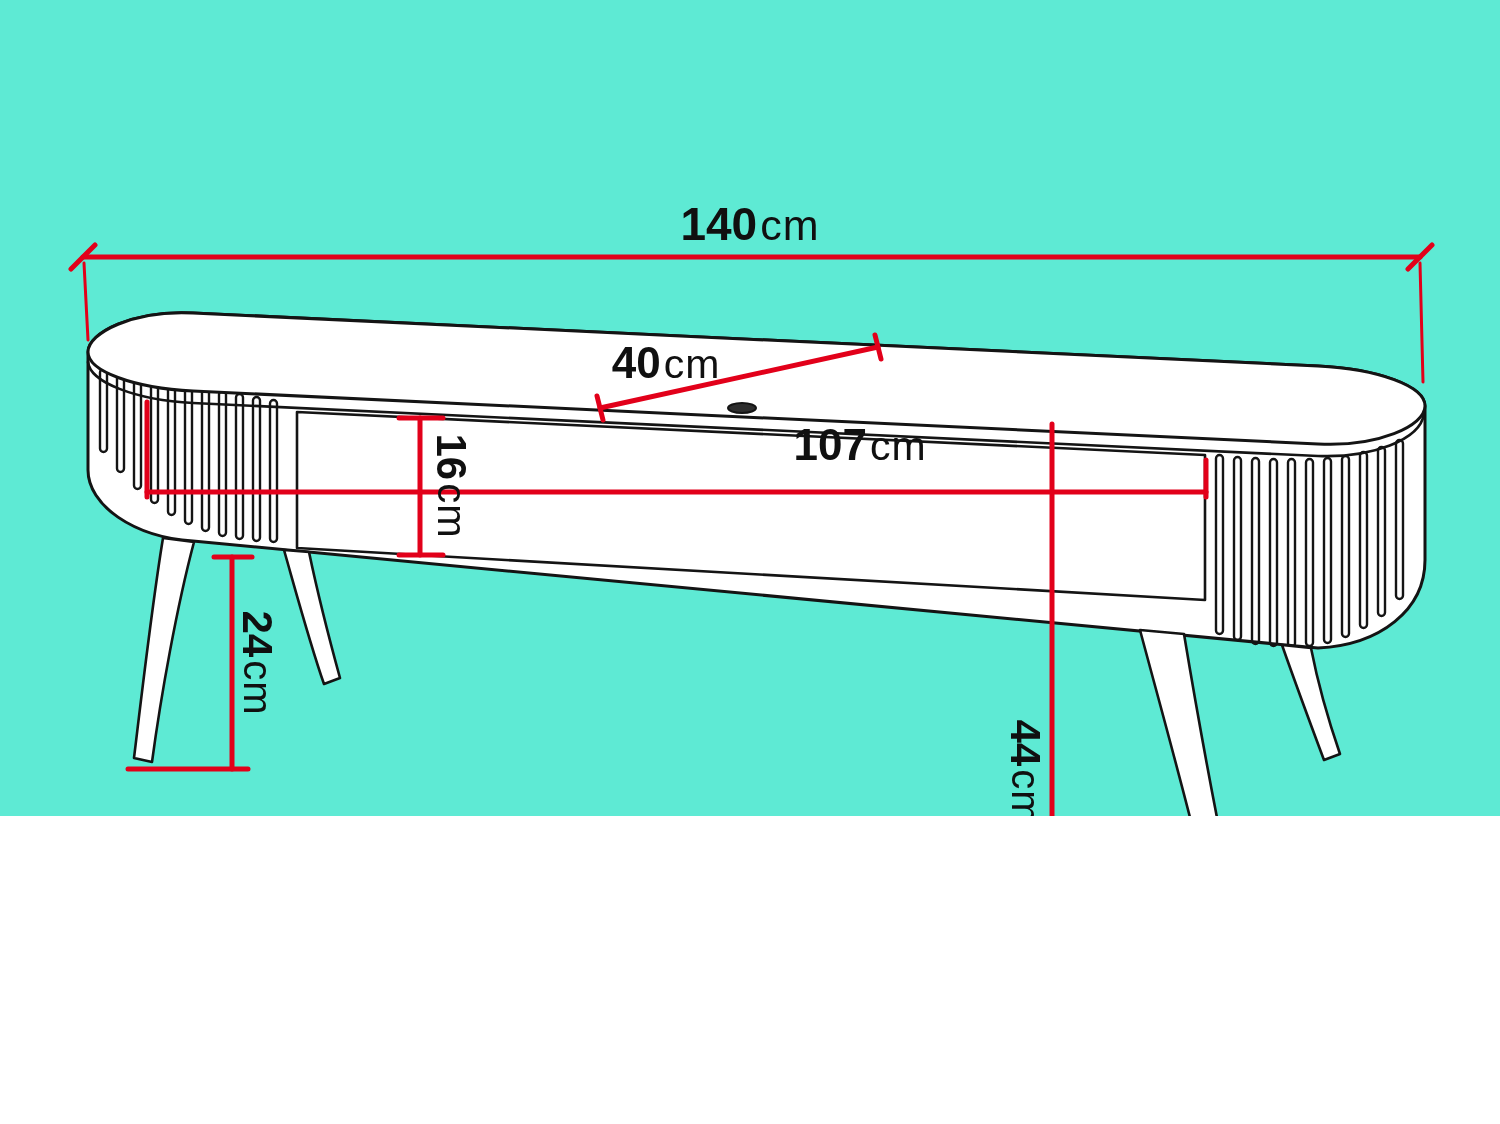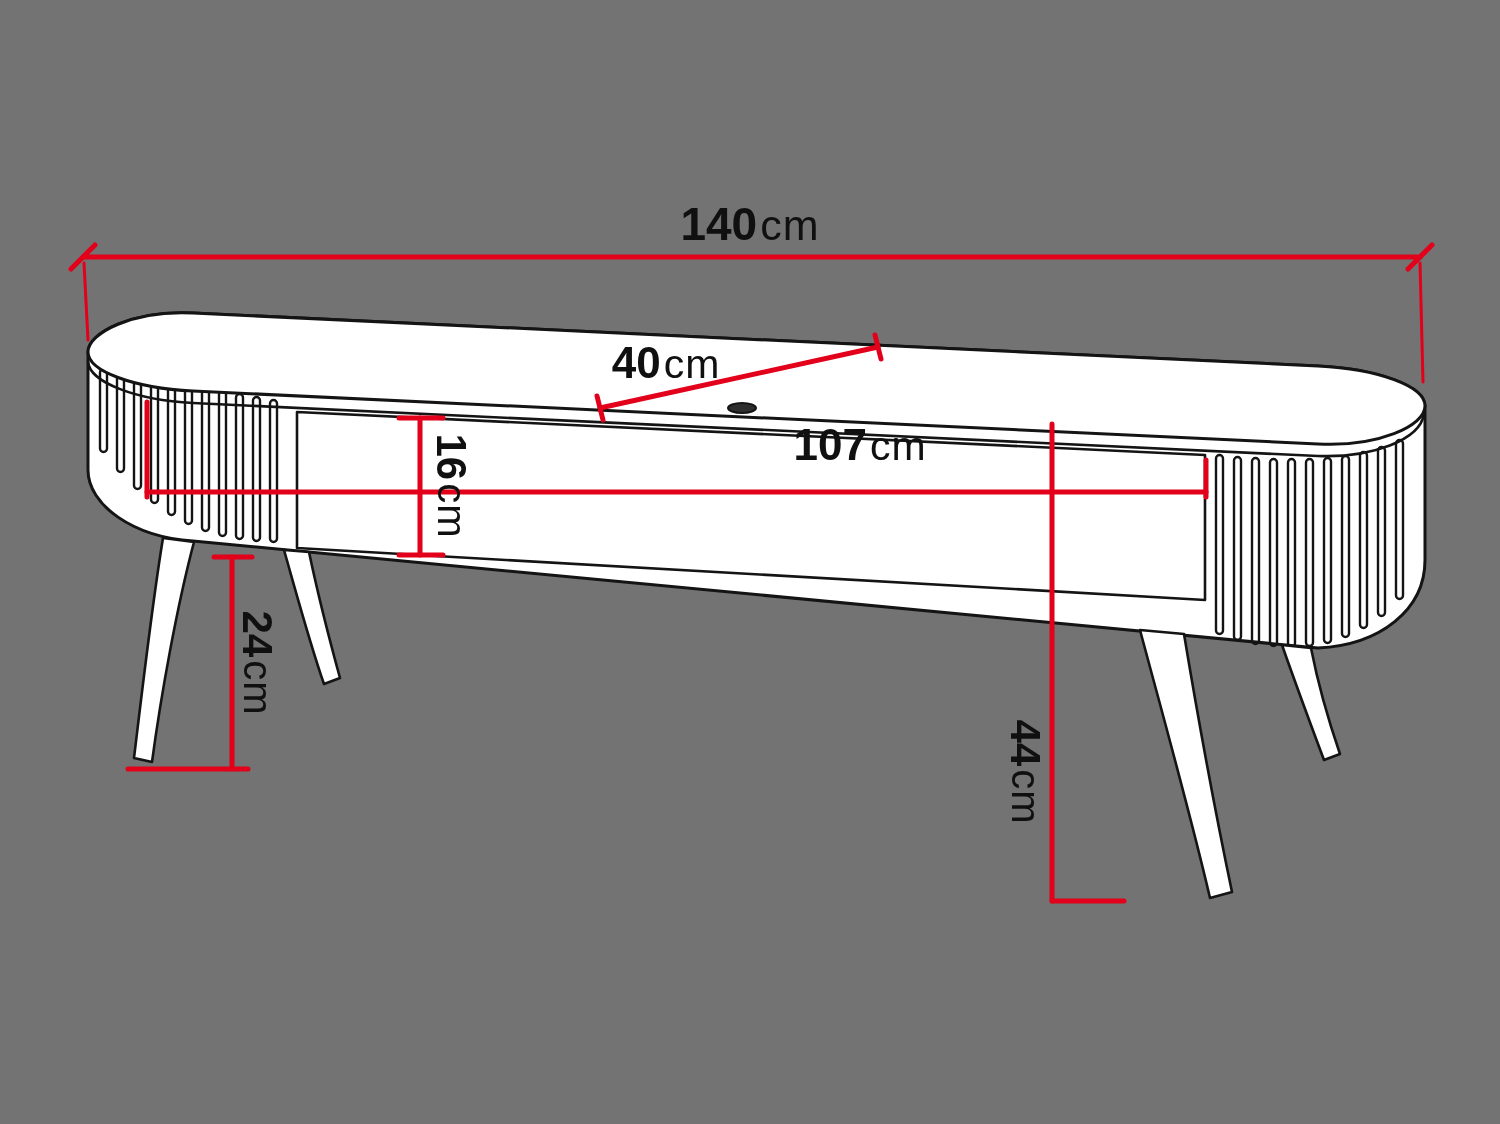--- a/index.html
+++ b/index.html
@@ -1,16 +1,16 @@
 <!DOCTYPE html>
 <html><head>
 <meta charset="utf-8">
 <style>
   html,body{margin:0;padding:0;background:#ffffff;}
-  .page{width:1500px;height:1124px;background:#737373;position:relative;overflow:hidden;
+  .page{width:1500px;height:816px;background:#5eead4;position:relative;overflow:hidden;
         font-family:"Liberation Sans", sans-serif;}
   svg{display:block;}
   .ink{stroke:#141414;fill:none;stroke-width:3;stroke-linecap:round;stroke-linejoin:round;}
   .ink-fill{stroke:#141414;fill:#ffffff;stroke-width:3;stroke-linejoin:round;}
   .slat{stroke:#141414;fill:none;stroke-width:2.4;}
   .thin{stroke-width:2.6;}
   .dim{stroke:#e2001a;fill:none;stroke-width:5;stroke-linecap:round;}
   .dim-ext{stroke:#e2001a;fill:none;stroke-width:3;stroke-linecap:round;}
   .lbl{fill:#101010;}
   .num{font-weight:700;font-size:46px;}

